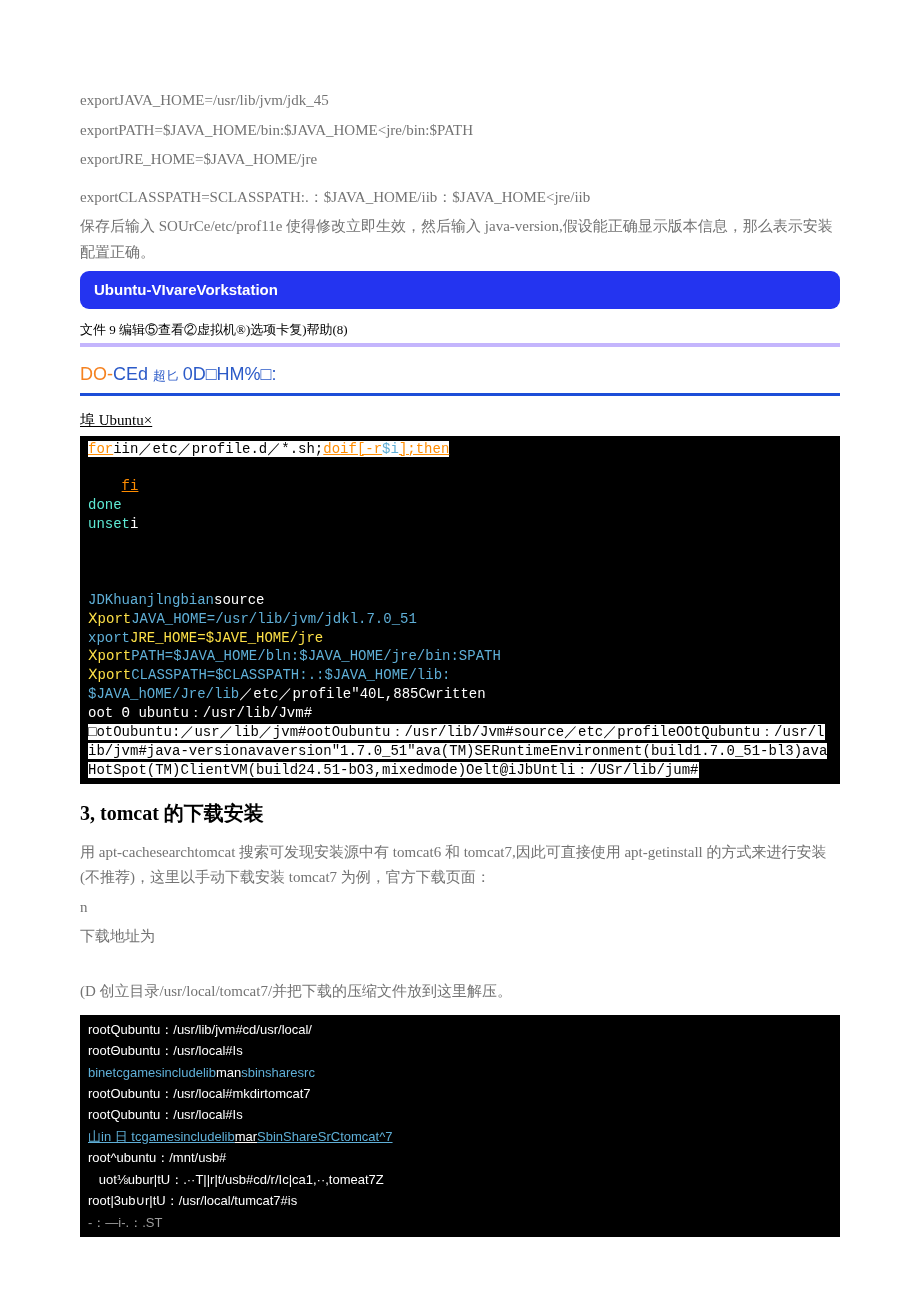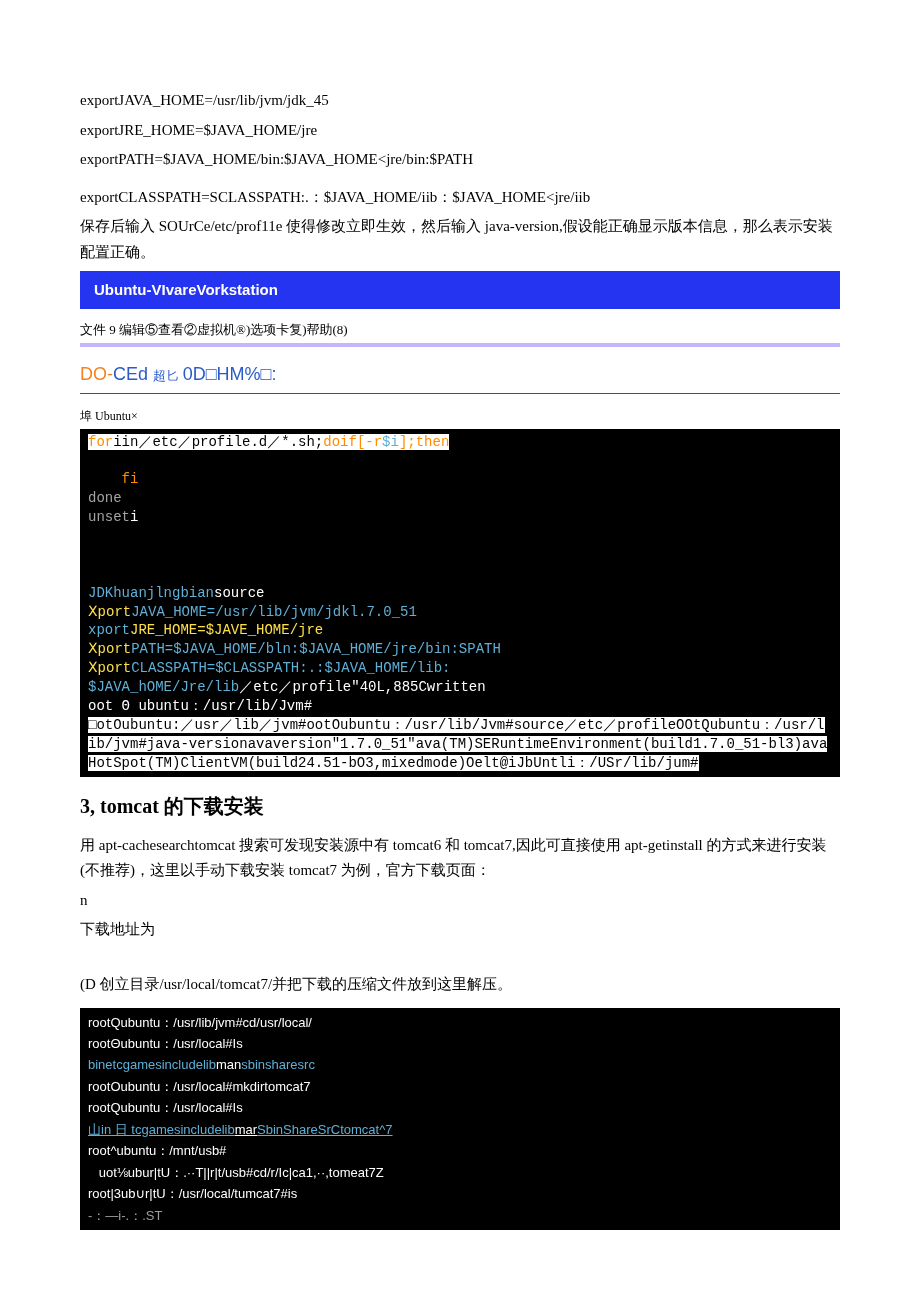--- a/index.html
+++ b/index.html
@@ -5,82 +5,83 @@
   * { margin: 0; padding: 0; box-sizing: border-box; }
   body {
     font-family: "Times New Roman", "SimSun", serif;
     font-size: 15px;
     line-height: 1.7;
     color: #000;
     background: #fff;
     width: 920px;
     padding: 88px 80px 30px 80px;
   }
-  .para { margin-bottom: 4px; color: #000000; }
+  .para { margin-bottom: 4px; color: #737373; }
   .para-group { margin-bottom: 12px; }
   .blue-bar {
     background: #2434f0;
     color: #fff;
     font-weight: bold;
     padding: 6px 14px;
     margin: 6px 0 8px 0;
     font-family: sans-serif;
+    border-radius: 9px;
   }
   .menu-line {
     font-size: 13px;
     font-weight: normal;
     padding: 2px 0;
     border-bottom: 4px solid #c4b5fd;
     margin-bottom: 8px;
   }
   .docd-line {
     color: #f58220;
     font-size: 18px;
     font-family: sans-serif;
-    border-bottom: 1px solid #1d4ed8;
+    border-bottom: 3px solid #1d4ed8;
     padding: 4px 0;
     margin-bottom: 12px;
   }
   .docd-line .blue { color: #2b5ac8; }
   .docd-line .sub { font-size: 13px; }
-  .tab-label { font-size: 12px; margin-bottom: 2px; }
+  .tab-label { font-size: 15px; margin-bottom: 2px; text-decoration: underline; }
   .term {
     background: #000;
     color: #fff;
     font-family: "Courier New", monospace;
     font-size: 14px;
     line-height: 1.35;
     padding: 4px 8px;
     white-space: pre-wrap;
     word-break: break-all;
     margin-bottom: 12px;
   }
-  .term .orange { color: #ff8c00; }
+  .term .orange { color: #ff8c00; text-decoration: underline; }
   .term .cyan { color: #5fafd7; }
   .term .dcyan { color: #fde047; }
-  .term .yellow { color: #a3a3a3; text-align: center; }
+  .term .yellow { color: #5eead4; text-align: center; }
   .term .gray { color: #9e9e9e; }
   .term .hl { background: #fff; color: #000; }
   h3.section {
     font-family: "Times New Roman", "SimSun", serif;
     font-size: 20px;
     font-weight: bold;
     margin: 5px 0 10px 0;
   }
   .underline { text-decoration: underline; }
 </style>
 </head>
 <body>
 
 
 
 <div class="para-group">
   <div class="para">exportJAVA_HOME=/usr/lib/jvm/jdk_45</div>
+  <div class="para">exportPATH=$JAVA_HOME/bin:$JAVA_HOME&lt;jre/bin:$PATH</div>
   <div class="para">exportJRE_HOME=$JAVA_HOME/jre</div>
-  <div class="para">exportPATH=$JAVA_HOME/bin:$JAVA_HOME&lt;jre/bin:$PATH</div>
 </div>
 
 <div class="para">exportCLASSPATH=SCLASSPATH:.：$JAVA_HOME/iib：$JAVA_HOME&lt;jre/iib</div>
 <div class="para">保存后输入 SOUrCe/etc/prof11e 使得修改立即生效，然后输入 java-version,假设能正确显示版本信息，那么表示安装配置正确。</div>
 
 <div class="blue-bar">Ubuntu-VIvareVorkstation</div>
 
 <div class="menu-line">文件 9 编辑⑤查看②虚拟机®)选项卡复)帮助(8)</div>
 
 <div class="docd-line">

